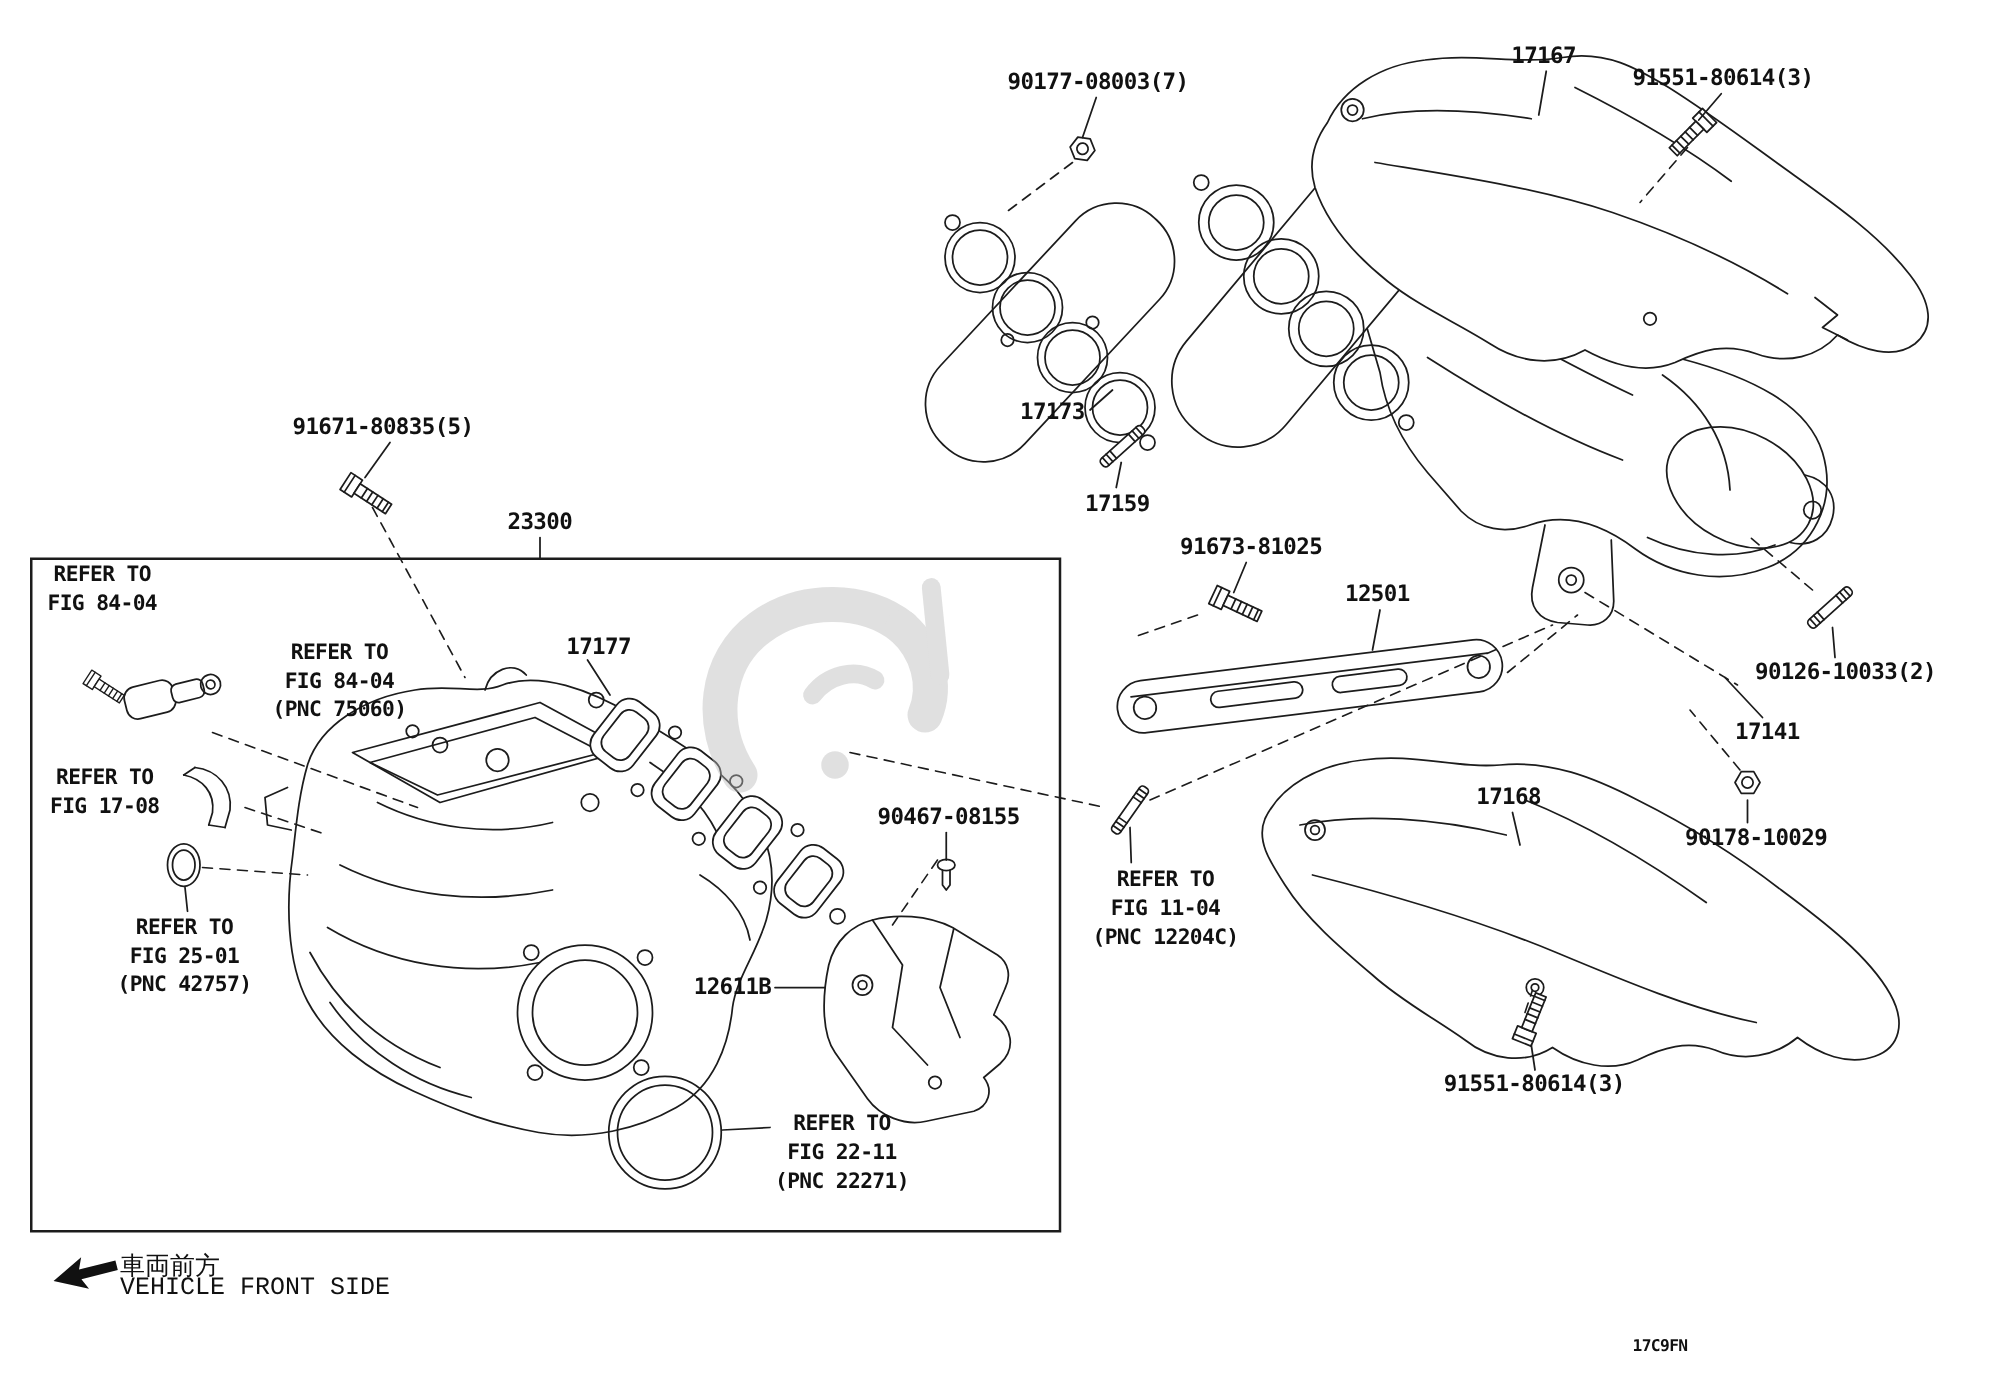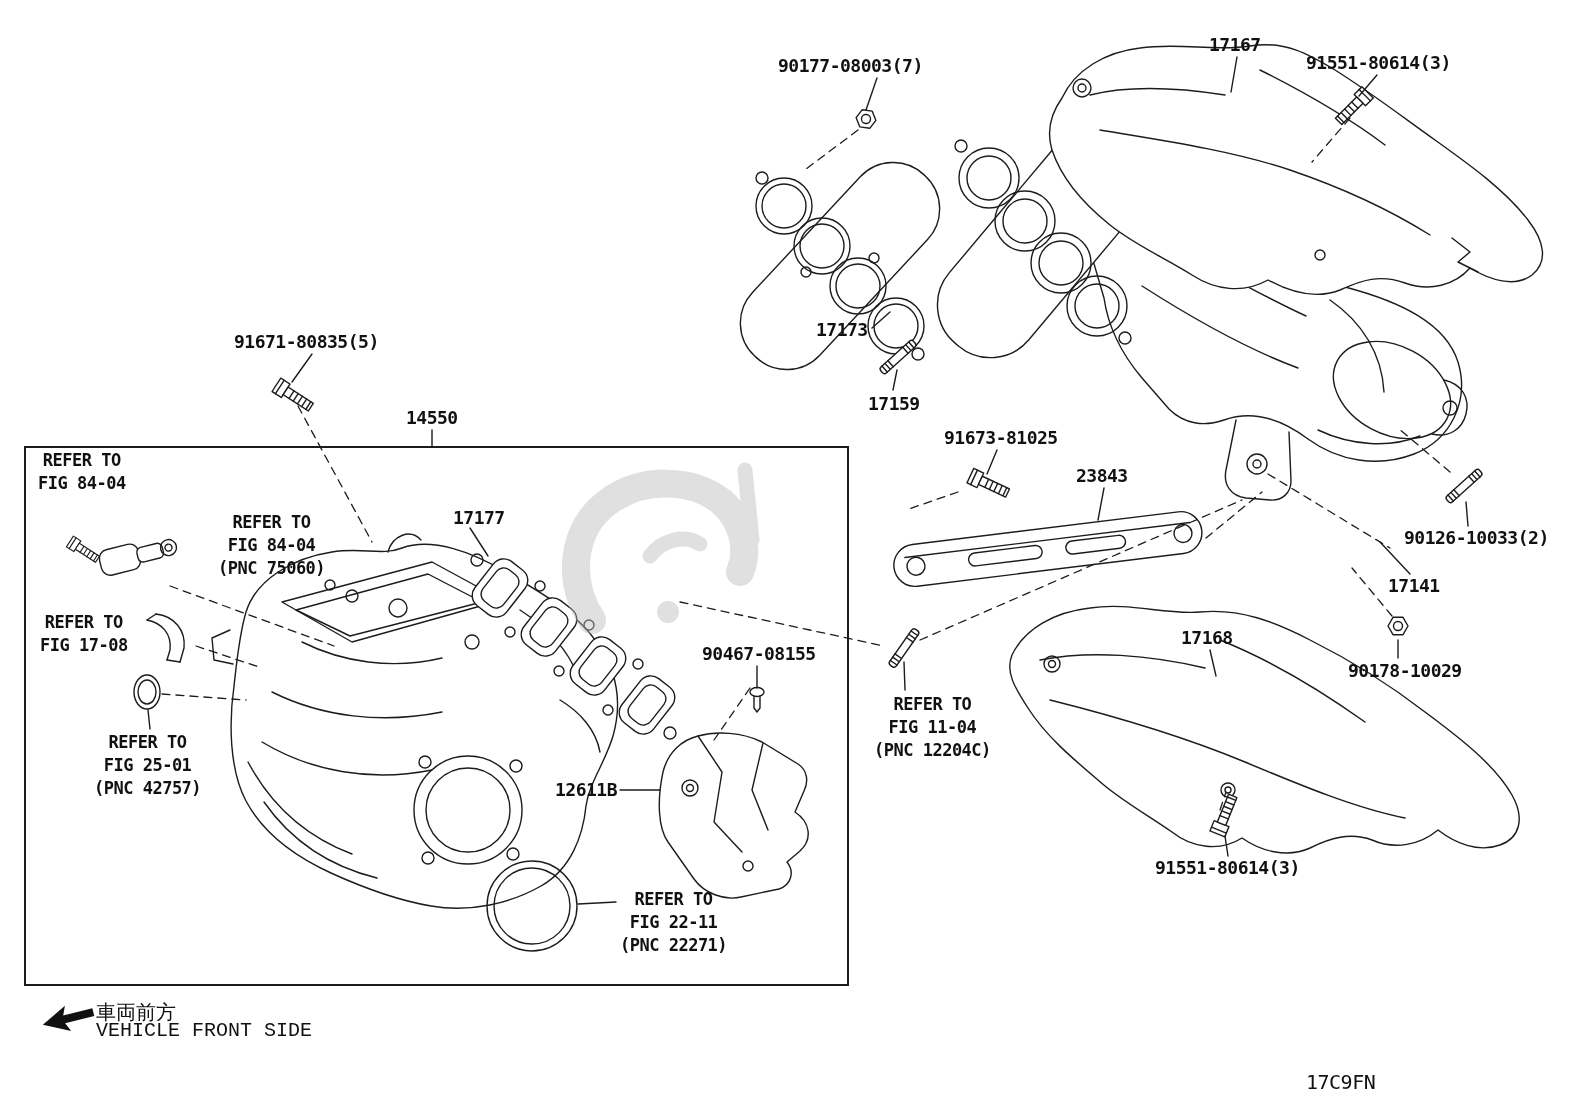--- a/index.html
+++ b/index.html
@@ -9,21 +9,21 @@
   .ln{stroke:#1c1c1c;stroke-width:1.4;fill:none;stroke-linecap:round;stroke-linejoin:round;}
   .fw{fill:#ffffff;}
   .dash{stroke-dasharray:8 6;stroke-width:1.3;}
   .box{stroke:#1c1c1c;stroke-width:2;fill:none;}
   .lbl{position:absolute;font-size:18px;font-weight:bold;line-height:1.1;letter-spacing:-0.5px;
        white-space:nowrap;cursor:pointer;}
   .ref{position:absolute;font-size:17px;font-weight:bold;line-height:1.35;letter-spacing:-0.5px;
        white-space:nowrap;text-align:center;}
   .foot{position:absolute;font-family:Liberation Mono, monospace;font-size:20px;
         white-space:nowrap;}
-  .code{position:absolute;font-size:20px;font-weight:normal;letter-spacing:-0.5px;white-space:nowrap;}
+  .code{position:absolute;font-size:13px;font-weight:bold;letter-spacing:-0.5px;white-space:nowrap;}
 </style>
 </head>
 <body>
 
 <div class="stage">
 
 <svg class="art" width="1592" height="1099" viewBox="0 0 1592 1099" xmlns="http://www.w3.org/2000/svg">
   <defs>
     <g id="bolt">
       <path class="ln fw" d="M-15,-8 L-4,-8 L-4,8 L-15,8 Z"></path>
@@ -289,29 +289,29 @@
     <path d="M650,556 C662,540 684,534 700,544" stroke-width="15"></path>
     <path d="M745,470 L752,540" stroke-width="15"></path>
     <circle cx="668" cy="612" r="11" fill="#bbbbbb" stroke="none"></circle>
   </g>
 
   <g transform="translate(70,1018) rotate(-14)" fill="#111111" stroke="none">
     <path d="M-28,0 L-2,-13 L-6,-4 L24,-4 L24,4 L-6,4 L-2,13 Z"></path>
   </g>
 </svg>
 
-<div class="lbl" style="left:778px;top:56px">90177-08003(7)</div>
+<div class="lbl" style="left:806px;top:56px">90177-08003(7)</div>
 <div class="lbl" style="left:1209px;top:35px">17167</div>
 <div class="lbl" style="left:1306px;top:53px">91551-80614(3)</div>
 <div class="lbl" style="left:816px;top:320px">17173</div>
 <div class="lbl" style="left:868px;top:394px">17159</div>
 <div class="lbl" style="left:234px;top:332px">91671-80835(5)</div>
-<div class="lbl" style="left:406px;top:408px">14550</div>
+<div class="lbl" style="left:406px;top:408px">23300</div>
 <div class="lbl" style="left:944px;top:428px">91673-81025</div>
-<div class="lbl" style="left:1076px;top:466px">23843</div>
+<div class="lbl" style="left:1076px;top:466px">12501</div>
 <div class="lbl" style="left:453px;top:508px">17177</div>
 <div class="lbl" style="left:702px;top:644px">90467-08155</div>
 <div class="lbl" style="left:1404px;top:528px">90126-10033(2)</div>
 <div class="lbl" style="left:1388px;top:576px">17141</div>
 <div class="lbl" style="left:1181px;top:628px">17168</div>
 <div class="lbl" style="left:1348px;top:661px">90178-10029</div>
 <div class="lbl" style="left:555px;top:780px">12611B</div>
 <div class="lbl" style="left:1155px;top:858px">91551-80614(3)</div>
 
 <div class="ref" style="left:38px;top:449px">

